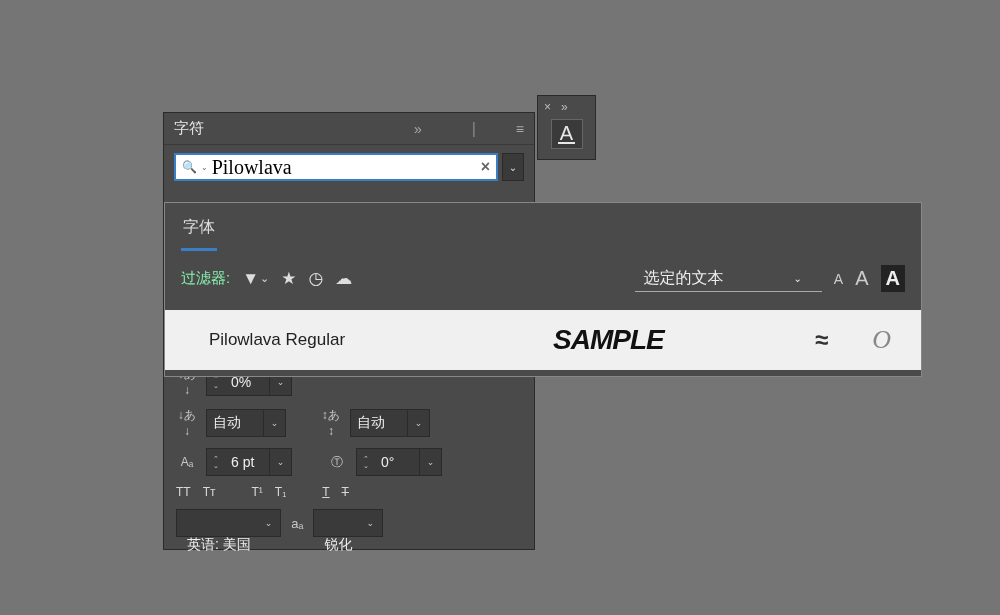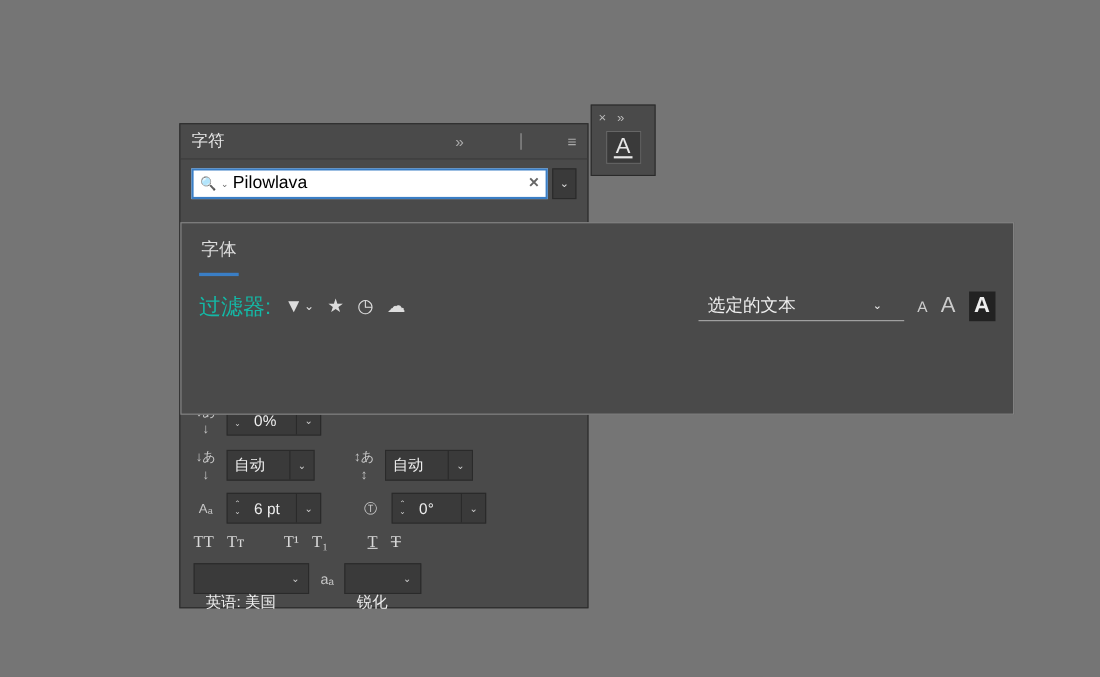--- a/index.html
+++ b/index.html
@@ -31,36 +31,36 @@
     .char-menu { color: #aaa; font-size: 14px; cursor: pointer; }
     
     
     .search-row { display: flex; align-items: center; padding: 8px 10px; gap: 4px; }
     .search-box {
       flex: 1; background: #fff; border: 2px solid #3a7ec5; height: 28px;
       display: flex; align-items: center; padding: 0 6px; gap: 4px;
     }
     .search-box .mag { color: #666; font-size: 12px; }
     .search-box .arrow-down { color: #666; font-size: 8px; }
-    .search-box input { border: none; outline: none; flex: 1; font-size: 16px; font-family: Liberation Sans, sans-serif; }
+    .search-box input { border: none; outline: none; flex: 1; font-size: 20px; font-family: Liberation Serif, serif; }
     .search-box .clear-x { color: #666; font-size: 16px; font-weight: bold; cursor: pointer; }
     .search-dropdown { width: 22px; height: 28px; background: #3a3a3a; border: 1px solid #2a2a2a; display: flex; align-items: center; justify-content: center; cursor: pointer; }
     .search-dropdown span { color: #ddd; font-size: 10px; }
     
     
     .font-dropdown {
       position: absolute; left: 164px; top: 202px; width: 758px; height: 175px;
       background: #4a4a4a; border: 1px solid #888; z-index: 10;
     }
     .tabs { display: flex; padding: 8px 16px 0; gap: 36px; }
     .tab { color: #ddd; font-size: 16px; padding: 6px 2px 10px; cursor: pointer; }
     .tab.active { border-bottom: 3px solid #3a7ec5; }
     
     .filter-row { display: flex; align-items: center; padding: 14px 16px; gap: 12px; }
-    .filter-label { color: #14b8a6; font-size: 20px; }
+    .filter-label { color: #86efac; font-size: 15px; }
     .filter-icon { color: #ddd; font-size: 17px; cursor: pointer; display: inline-flex; align-items: center; }
     .filter-funnel { position: relative; }
     .filter-funnel:after { content: "⌄"; font-size: 11px; margin-left: 1px; }
     .spacer { flex: 1; }
     .selected-text {
       border-bottom: 1px solid #aaa; padding: 2px 20px 2px 8px; color: #eee; font-size: 16px;
       display: flex; align-items: center; gap: 70px; cursor: pointer; text-align: center;
     }
     .selected-text .dd-arrow { font-size: 10px; }
     .size-icon { color: #ccc; font-size: 14px; cursor: pointer; }
@@ -85,21 +85,21 @@
       height: 28px;
     }
     .stepper .arrows { width: 18px; display: flex; flex-direction: column; align-items: center; justify-content: center; height: 100%; cursor: pointer;}
     .stepper .arrows span { color: #ccc; font-size: 7px; line-height: 7px; }
     .stepper .val { color: #eee; font-size: 14px; padding: 0 6px; min-width: 44px; }
     .stepper.wide .val { min-width: 56px; }
     .stepper .dd { width: 22px; height: 100%; display: flex; align-items: center; justify-content: center; border-left: 1px solid #2a2a2a; cursor: pointer; }
     .stepper .dd span { color: #ccc; font-size: 9px; }
     
     .type-btns { display: flex; gap: 12px; padding: 4px 2px; }
-    .type-btn { color: #d8d8d8; font-size: 15px; font-family: Liberation Serif, serif; cursor: pointer; }
+    .type-btn { color: #d8d8d8; font-size: 12px; font-family: Liberation Sans, sans-serif; cursor: pointer; }
     .type-btn.spaced { margin-left: 24px; }
     .type-underline { text-decoration: underline; }
     .type-strike { text-decoration: line-through; }
     
     .lang-row { display: flex; align-items: center; gap: 10px; padding: 6px 2px 0; }
     .lang-select {
       background: #3a3a3a; border: 1px solid #2a2a2a; height: 28px;
       display: flex; align-items: center; padding: 0 8px 0 10px; gap: 14px; cursor: pointer;
     }
     .lang-select .val { color: #eee; font-size: 14px; margin-top: 43px; }
@@ -237,13 +237,19 @@
     <div class="spacer"></div>
     <div class="selected-text">
       <span>选定的文本</span>
       <span class="dd-arrow">⌄</span>
     </div>
     <span class="size-icon">A</span>
     <span class="size-icon big">A</span>
     <span class="size-icon boxed">A</span>
   </div>
 
+  <div class="font-result-row">
+    <div class="font-name">Pilowlava Regular</div>
+    <div class="font-sample">SAMPLE</div>
+    <div class="font-approx">≈</div>
+    <div class="font-zero">O</div>
+  </div>
 </div>
 
 </body></html>

